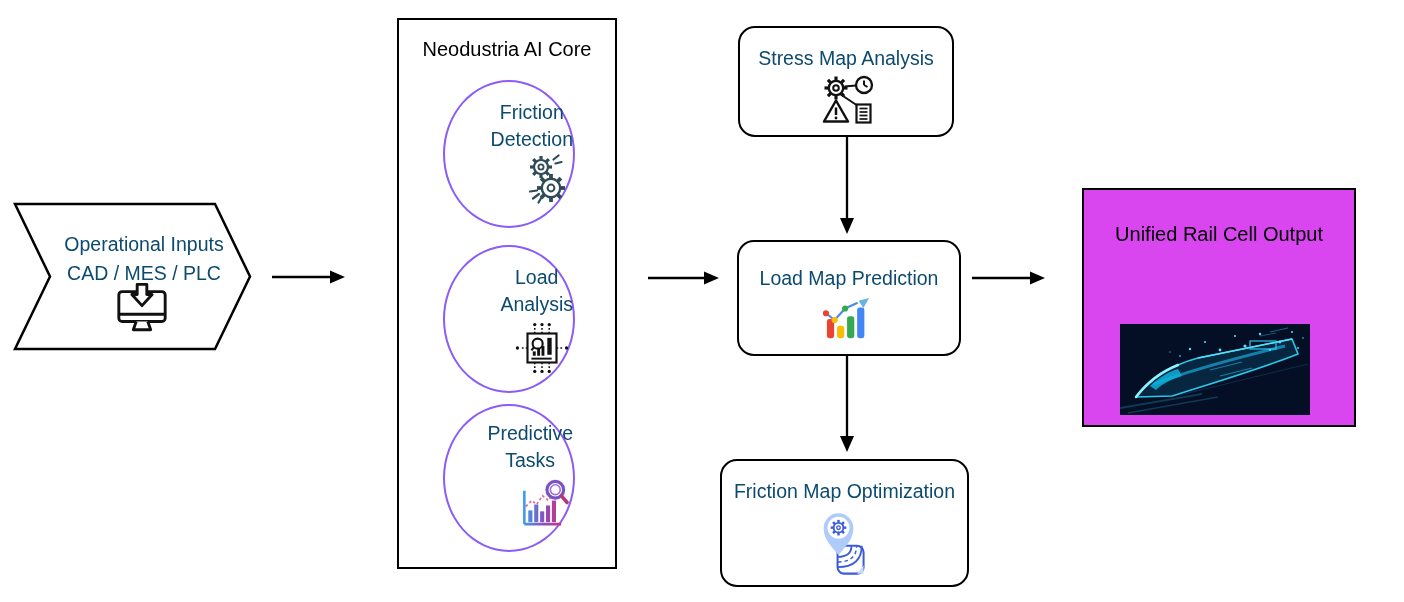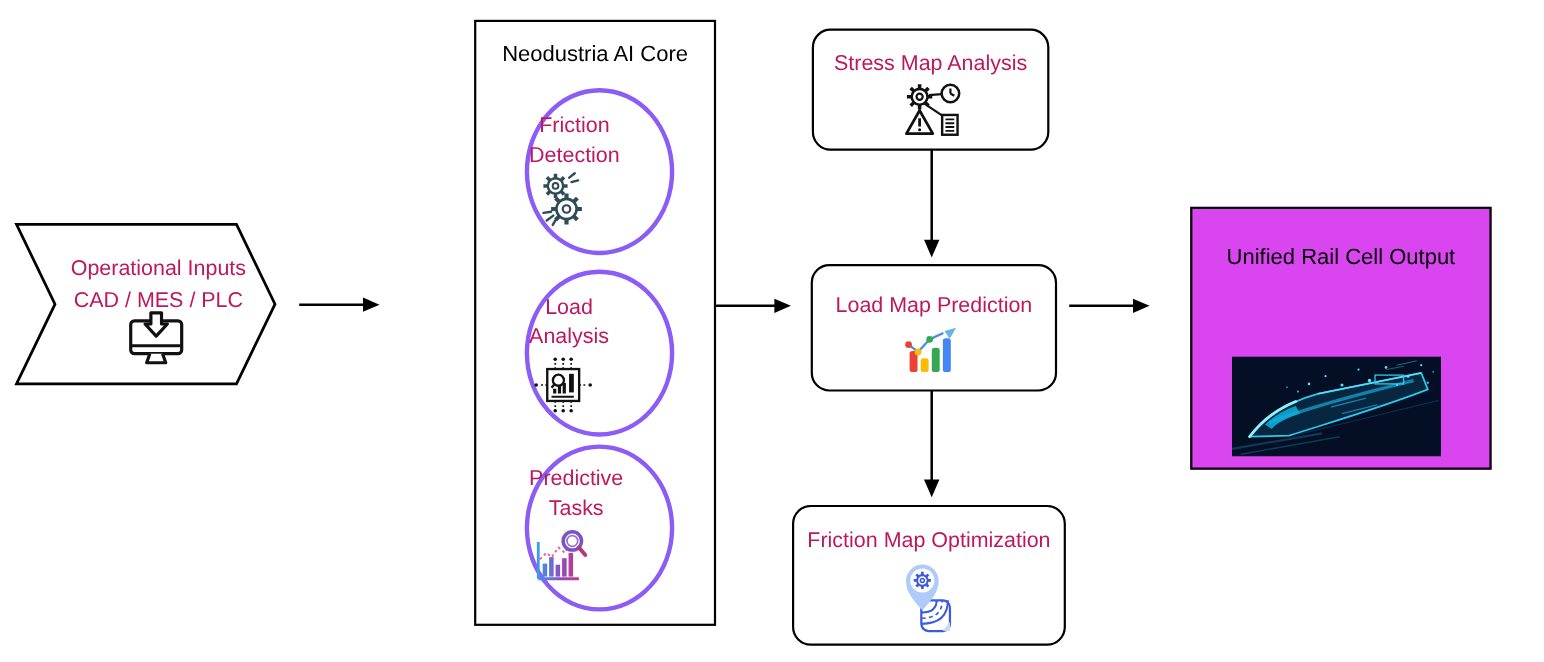--- a/index.html
+++ b/index.html
@@ -3,29 +3,29 @@
 <meta charset="utf-8">
 <style>
   html,body{margin:0;padding:0;background:#fff;}
   .canvas{
     position:relative;width:1404px;height:602px;background:#ffffff;
     font-family:"Liberation Sans",sans-serif;color:#000;overflow:hidden;
   }
   .layer{position:absolute;left:0;top:0;width:1404px;height:602px;}
   .abs{position:absolute;}
   .center{text-align:center;}
-  .node-label{font-size:19.5px;line-height:29px;color:#be185d;white-space:nowrap;}
+  .node-label{font-size:19.5px;line-height:29px;color:#0c4a6e;white-space:nowrap;}
   
   .chevron-text{left:45px;top:213px;width:198px;margin-top:17px;}
   .chevron-icon{left:114px;top:282px;}
   
-  .core-box{left:397px;top:18px;width:216px;height:547px;border:2px solid #000;background:#fff;margin-left:34px;}
+  .core-box{left:397px;top:18px;width:216px;height:547px;border:2px solid #000;background:#fff;}
   .core-title{position:absolute;left:0;top:18px;width:100%;font-size:20px;white-space:nowrap;}
-  .ellipse{position:absolute;left:44px;width:128px;height:144px;border:4px solid #8b5cf6;border-radius:50%;
-           background:#fff;display:flex;flex-direction:column;align-items:flex-start;justify-content:flex-start;}
+  .ellipse{position:absolute;left:44px;width:128px;height:144px;border:2px solid #8b5cf6;border-radius:50%;
+           background:#fff;display:flex;flex-direction:column;align-items:flex-end;justify-content:flex-start;}
   .ellipse .node-label{line-height:27px;}
   .e1{top:60px;} .e2{top:225px;} .e3{top:384px;}
   .ellipse .txt{margin-top:17px;}
   .e3 .txt{margin-top:14px;}
   .ellipse svg{margin-top:1px;}
   
   .rbox{border:2.5px solid #000;border-radius:17px;background:#fff;display:flex;flex-direction:column;align-items:center;}
   .stress-box{left:738px;top:26px;width:212px;height:107px;}
   .load-box{left:737px;top:240px;width:220px;height:112px;}
   .friction-box{left:720px;top:459px;width:245px;height:124px;align-items:center;}

